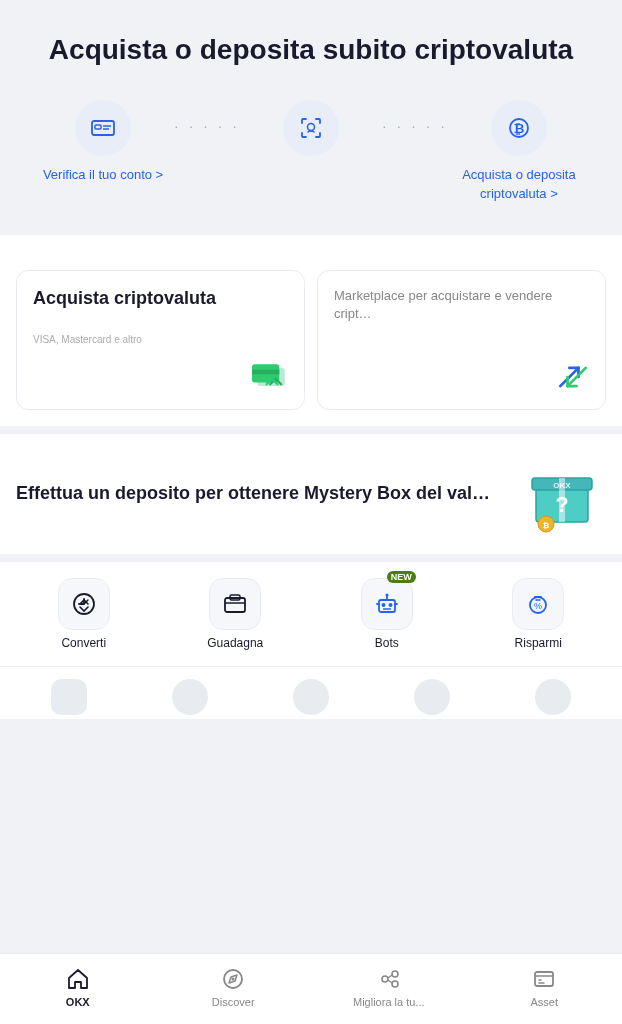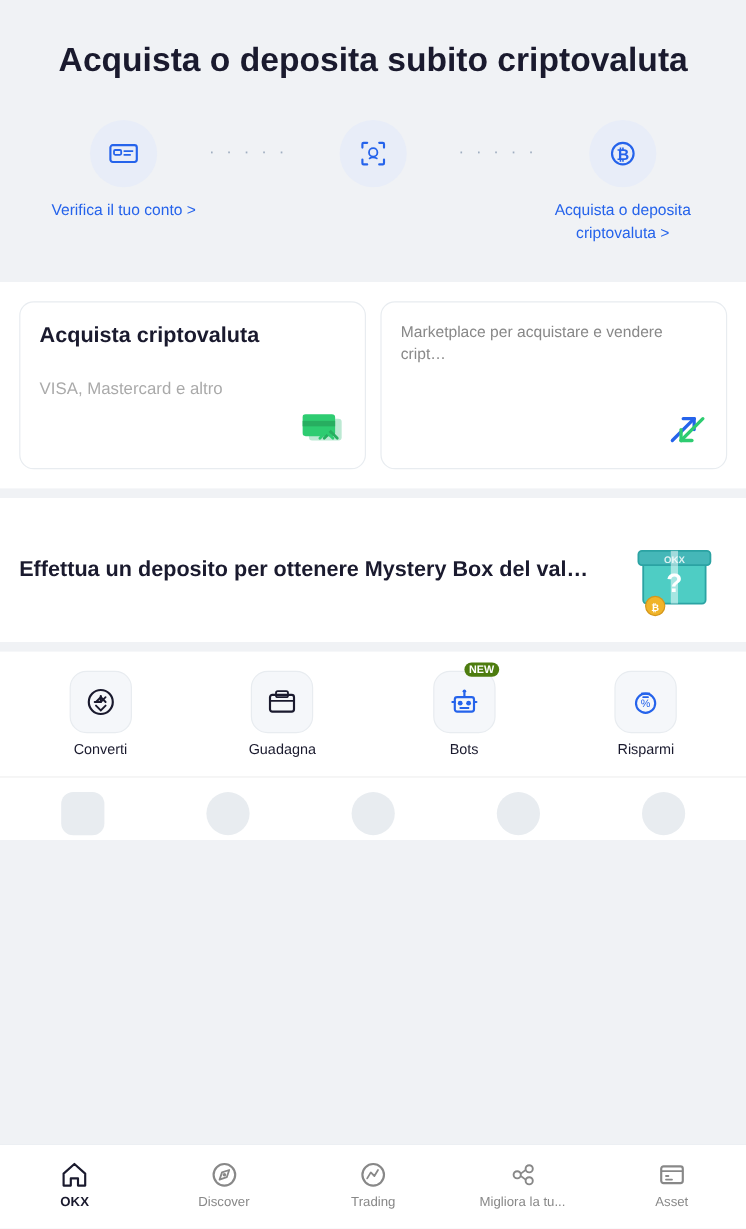--- a/index.html
+++ b/index.html
@@ -87,36 +87,37 @@
     .card {
       flex: 1;
       background: #fff;
       border-radius: 12px;
       border: 1px solid #e8ecf0;
       padding: 16px;
       display: flex;
       flex-direction: column;
       min-height: 140px;
       position: relative;
+      margin-top: 19px;
     }
     .card-title {
       font-size: 18px;
       font-weight: 700;
       color: #1a1a2e;
       line-height: 1.3;
       margin-bottom: 8px;
     }
     .card-subtitle {
       font-size: 13px;
       color: #888;
       line-height: 1.4;
       margin-bottom: auto;
     }
     .card-detail {
-      font-size: 14px;
+      font-size: 10px;
       color: #aaa;
       margin-top: 16px;
     }
     .card-icon {
       position: absolute;
       bottom: 12px;
       right: 12px;
       width: 40px;
       height: 40px;
       display: flex;
@@ -482,29 +483,20 @@
     <div class="nav-icon">
       <svg width="26" height="26" viewBox="0 0 26 26" fill="none">
         <circle cx="13" cy="13" r="9" stroke="#888" stroke-width="1.8"></circle>
         <path d="M9 17 L11 11 L17 9 L15 15 Z" stroke="#888" stroke-width="1.5" fill="none" stroke-linejoin="round"></path>
         <circle cx="13" cy="13" r="1.5" fill="#888"></circle>
       </svg>
     </div>
     <span class="nav-label">Discover</span>
   </div>
 
-  <div class="nav-item">
-    <div class="nav-icon">
-      <svg width="26" height="26" viewBox="0 0 26 26" fill="none">
-        <circle cx="13" cy="13" r="9" stroke="#888" stroke-width="1.8"></circle>
-        <path d="M8 16 L11 11 L14 14 L17 9" stroke="#888" stroke-width="1.5" stroke-linecap="round" stroke-linejoin="round"></path>
-      </svg>
-    </div>
-    <span class="nav-label">Trading</span>
-  </div>
 
   <div class="nav-item">
     <div class="nav-icon">
       <svg width="26" height="26" viewBox="0 0 26 26" fill="none">
         <circle cx="9" cy="13" r="3" stroke="#888" stroke-width="1.6"></circle>
         <circle cx="19" cy="8" r="3" stroke="#888" stroke-width="1.6"></circle>
         <circle cx="19" cy="18" r="3" stroke="#888" stroke-width="1.6"></circle>
         <line x1="12" y1="12" x2="16" y2="9" stroke="#888" stroke-width="1.4"></line>
         <line x1="12" y1="14" x2="16" y2="17" stroke="#888" stroke-width="1.4"></line>
       </svg>

